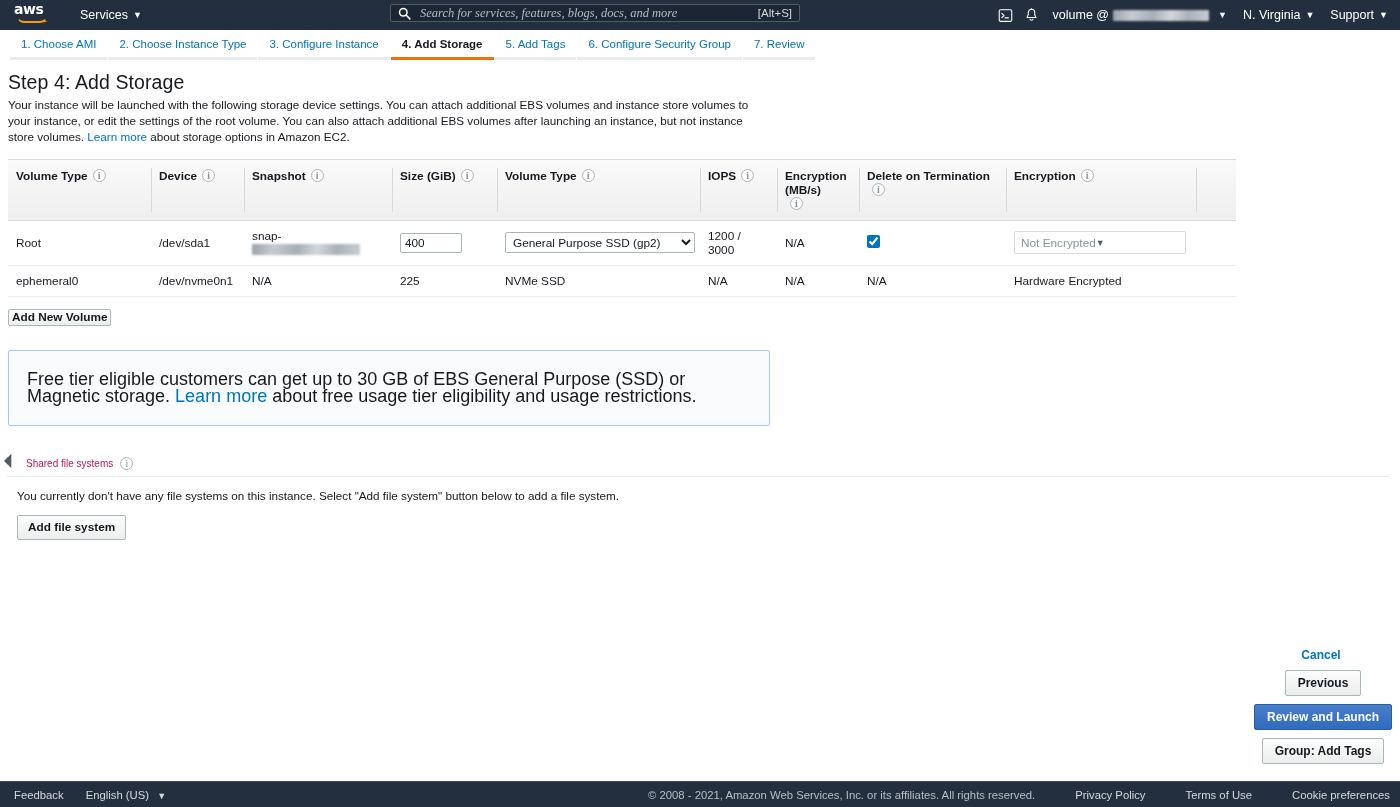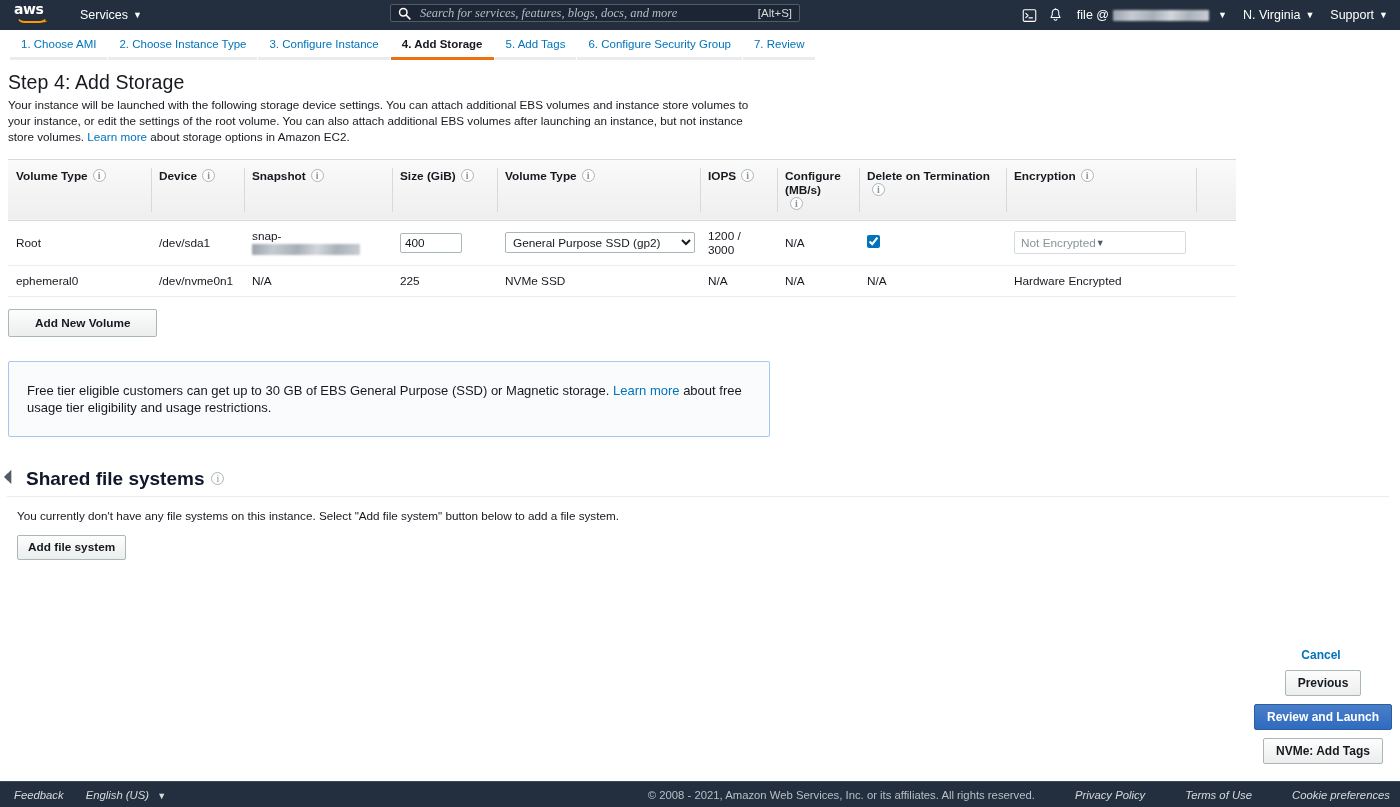--- a/index.html
+++ b/index.html
@@ -273,32 +273,32 @@
     border-radius: 2px;
     cursor: pointer;
     font-family: "Liberation Sans", sans-serif;
     white-space: nowrap;
   }
   .btn.primary {
     background: linear-gradient(#4a7ec9,#2f6bbf);
     border: 1px solid #2a5f9e;
     color: #ffffff;
   }
-  .btn-addvol { margin-top: 12px; height: 28px; padding: 0 26px; }
+  .btn-addvol { margin-top: 12px; height: 17px; padding: 0 3px; }
 
   
   .notice {
     margin-top: 24px;
     width: 762px;
     min-height: 76px;
     border: 1px solid #a5c7f2;
     border-radius: 2px;
     background: #f9fbfd;
     padding: 19px 20px 18px 18px;
-    font-size: 13px;
+    font-size: 18px;
     line-height: 17px;
     color: #16191f;
     display: flex;
     align-items: center;
   }
 
   
   .sfs-section { margin-top: 31px; }
   .sfs-head {
     display: flex;
@@ -313,23 +313,23 @@
     border-left: 5.5px solid #545b64;
     border-right: 5.5px solid transparent;
     border-top: 5.5px solid #545b64;
     border-bottom: 5.5px solid transparent;
     transform: rotate(-45deg) translate(1px,-2px);
     margin-right: 9px;
     cursor: pointer;
     flex: 0 0 auto;
   }
   .sfs-title {
-    font-size: 19px;
-    font-weight: 700;
-    color: #0f172a;
+    font-size: 10px;
+    font-weight: 400;
+    color: #be185d;
   }
   .sfs-desc {
     font-size: 11.7px;
     color: #16191f;
     margin: 12px 0 13px 9px;
   }
   .btn-addfs { margin-left: 9px; height: 25px; padding: 0 10px; }
 
   
   .actions {
@@ -365,21 +365,20 @@
     font-size: 11.3px;
     padding: 0 10px 0 14px;
   }
   .footer .fl { display: flex; align-items: center; gap: 22px; }
   .footer .fr { margin-left: auto; display: flex; align-items: flex-start; gap: 40px; }
   .footer a, .footer .fitem {
     color: #d5dbdb;
     text-decoration: none;
     cursor: pointer;
     white-space: nowrap;
-    font-style: italic;
   }
   .footer .copy { color: #b8bfc6; cursor: default; }
 </style>
 </head>
 <body>
 
 <div class="topnav">
   <div class="aws-logo">
     <span class="wordmark">aws</span>
     <span class="smile"></span>
@@ -410,21 +409,21 @@
         </svg>
     </div>
     <div class="icon-btn">
       <svg width="15" height="16" viewBox="0 0 18 18">
           <path d="M9 2.2c-2.3 0-3.9 1.8-3.9 4v2.6L3.6 12h10.8l-1.5-3.2V6.2c0-2.2-1.6-4-3.9-4z" fill="none" stroke="#ffffff" stroke-width="1.25" stroke-linejoin="round"></path>
           <path d="M7.2 13.5a1.8 1.8 0 0 0 3.6 0" fill="none" stroke="#ffffff" stroke-width="1.25"></path>
           <line x1="9" y1="1" x2="9" y2="2.2" stroke="#ffffff" stroke-width="1.25"></line>
         </svg>
     </div>
     <div class="nav-item">
-      <span>file @</span>
+      <span>volume @</span>
       <span class="redacted"></span>
       <span class="caret">▼</span>
     </div>
     <div class="nav-item">
       <span>N. Virginia</span>
       <span class="caret">▼</span>
     </div>
     <div class="nav-item">
       <span>Support</span>
       <span class="caret">▼</span>
@@ -468,21 +467,21 @@
           <col style="width:40px">
       </colgroup>
       <thead>
         <tr>
           <th><span class="th-inner">Volume Type</span><span class="info-i">i</span></th>
           <th><span class="th-inner">Device</span><span class="info-i">i</span></th>
           <th><span class="th-inner">Snapshot</span><span class="info-i">i</span></th>
           <th><span class="th-inner">Size (GiB)</span><span class="info-i">i</span></th>
           <th><span class="th-inner">Volume Type</span><span class="info-i">i</span></th>
           <th><span class="th-inner">IOPS</span><span class="info-i">i</span></th>
-          <th><span class="th-inner" style="max-width:58px">Configure (MB/s)</span><span class="info-i">i</span></th>
+          <th><span class="th-inner" style="max-width:58px">Encryption (MB/s)</span><span class="info-i">i</span></th>
           <th><span class="th-inner">Delete on Termination</span><span class="info-i">i</span></th>
           <th><span class="th-inner">Encryption</span><span class="info-i">i</span></th>
           <th></th>
         </tr>
       </thead>
       <tbody>
         <tr>
           <td>Root</td>
           <td>/dev/sda1</td>
           <td>
@@ -541,21 +540,21 @@
     </div>
     <div class="sfs-desc">You currently don't have any file systems on this instance. Select "Add file system" button below to add a file system.</div>
     <button class="btn btn-addfs">Add file system</button>
   </div>
 </div>
 
 <div class="actions">
   <a class="cancel-link">Cancel</a>
   <button class="btn">Previous</button>
   <button class="btn primary">Review and Launch</button>
-  <button class="btn">NVMe: Add Tags</button>
+  <button class="btn">Group: Add Tags</button>
 </div>
 
 <div class="footer">
   <div class="fl">
     <a>Feedback</a>
     <span class="fitem">
       <span>English (US)</span>
       <span class="caret">▼</span>
     </span>
   </div>

